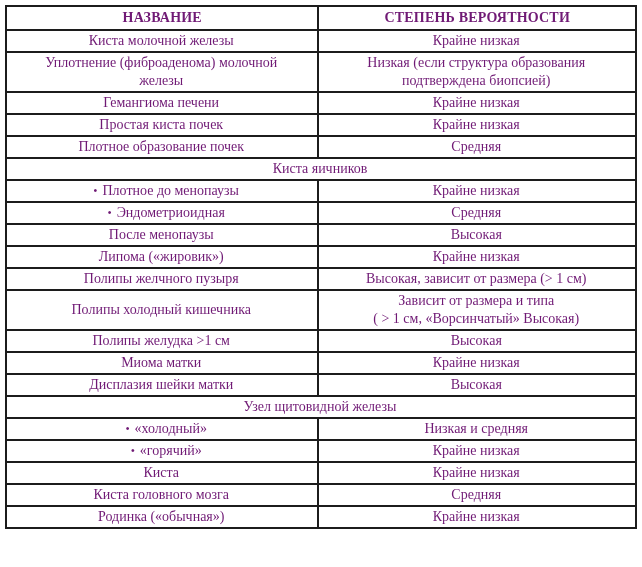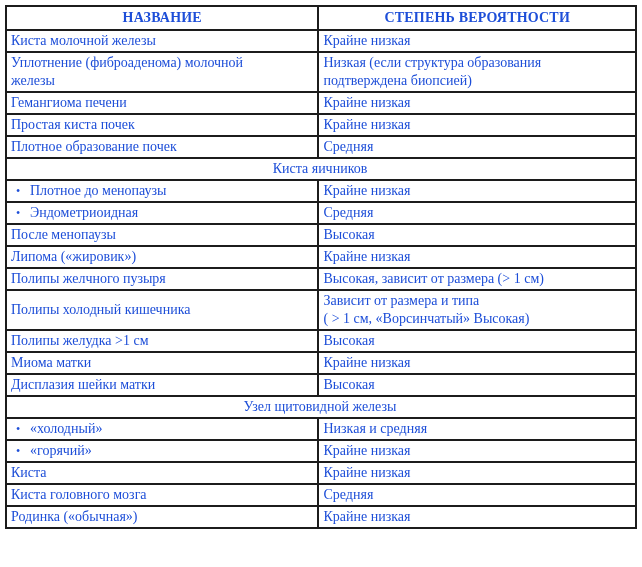--- a/index.html
+++ b/index.html
@@ -18,35 +18,35 @@
   table.prob-table {
     border-collapse: collapse;
     width: 632px;
     table-layout: fixed;
   }
   .prob-table col.c-name { width: 49.6%; }
   .prob-table col.c-prob { width: 50.4%; }
   .prob-table th,
   .prob-table td {
     border: 2px solid #1c1c1c;
-    color: #1d4ed8;
+    color: #701a75;
     font-size: 14px;
     line-height: 18px;
     vertical-align: middle;
     overflow: hidden;
   }
   .prob-table th {
     font-weight: bold;
     text-align: center;
     padding: 2px 4px;
     letter-spacing: 0.2px;
   }
   .prob-table td {
     padding: 1px 6px 1px 4px;
-    text-align: left;
+    text-align: center;
   }
   .prob-table td.prob-cell {
     padding-left: 4px;
     white-space: pre-line;
     margin-top: 45px;
   }
   .cell-text { white-space: pre-line; }
   .section-cell {
     text-align: center !important;
     font-weight: normal;

